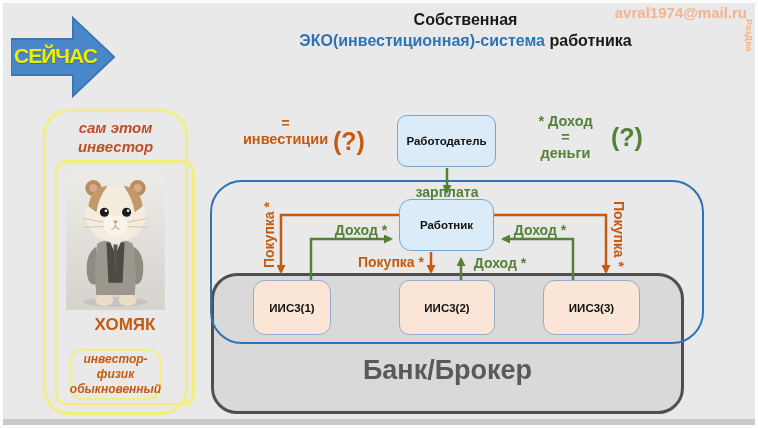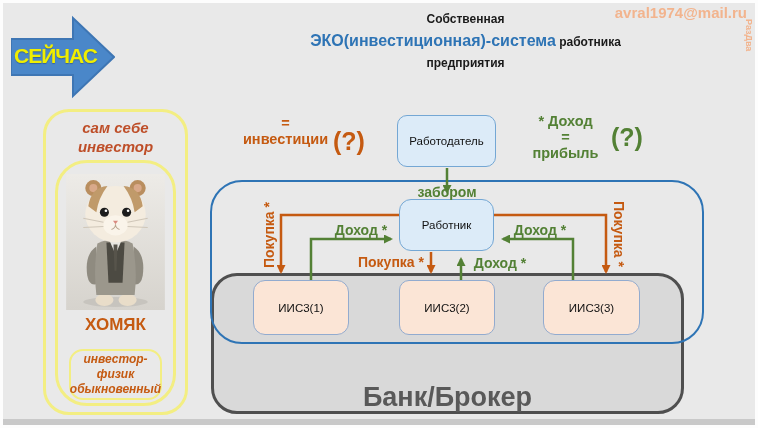--- a/index.html
+++ b/index.html
@@ -19,67 +19,67 @@
   .bottom-strip{position:absolute;left:0;right:0;bottom:0;height:6px;background:#c9c9c9;}
 
   
   .now-wrap{position:absolute;left:8px;top:12px;width:104px;height:84px;}
   .now-wrap svg{position:absolute;left:0;top:0;}
   .now-text{position:absolute;left:3px;top:29px;font-size:21px;font-weight:bold;
     color:var(--now-yellow);letter-spacing:-1px;text-shadow:0 1px 1px rgba(0,0,0,.25);}
 
   
   .title{position:absolute;left:190px;top:6px;width:545px;text-align:center;line-height:21px;}
-  .t-bold{font-weight:bold;font-size:12px;}
+  .t-bold{font-weight:bold;font-size:16px;}
   .t-accent{color:var(--blue);font-weight:bold;font-size:16px;}
   .t-sub{font-size:15px;font-weight:normal;}
 
   
   .wm-email{position:absolute;right:8px;top:1px;font-size:15px;font-weight:bold;color:var(--watermark);}
   .wm-vert{position:absolute;right:1px;top:16px;font-size:9px;font-weight:bold;color:var(--watermark);
     writing-mode:vertical-rl;}
 
   
   .panel-outer{position:absolute;left:40px;top:106px;width:145px;height:306px;box-sizing:border-box;
     border:3px solid var(--yellow-border);border-radius:26px;}
   .panel-top-label{position:absolute;left:0;right:0;top:6px;text-align:center;
     font-style:italic;font-weight:bold;font-size:15px;line-height:19px;color:var(--red-orange);}
-  .panel-inner{position:absolute;left:9px;top:48px;width:121px;height:246px;box-sizing:border-box;
-    border:3px solid var(--yellow-border);border-radius:32px;}
+  .panel-inner{position:absolute;left:9px;top:48px;width:140px;height:246px;box-sizing:border-box;
+    border:3px solid var(--yellow-border);border-radius:12px;}
   .hamster{position:absolute;left:8px;top:11px;width:99px;height:136px;}
   .hamster-name{position:absolute;left:0;right:0;top:152px;text-align:center;
     font-weight:bold;font-size:17px;color:var(--orange);}
   .panel-innermost{position:absolute;left:11px;top:186px;width:93px;height:51px;box-sizing:border-box;
     border:2.5px solid var(--yellow-border);border-radius:14px;display:flex;align-items:center;justify-content:center;}
   .panel-bottom-label{font-style:italic;font-weight:bold;font-size:12px;line-height:15px;
     color:var(--orange);text-align:center;}
 
   
   .anno{position:absolute;text-align:center;font-weight:bold;font-size:14.5px;line-height:16px;}
   .anno-purchase{left:225px;top:112px;width:115px;color:var(--orange);}
   .anno-income{left:520px;top:110px;width:85px;color:var(--green);}
   .anno-q{position:absolute;font-weight:bold;font-size:25px;}
   .q-purchase{left:330px;top:124px;color:var(--orange);}
   .q-income{left:608px;top:120px;color:var(--green);}
 
   
   .gray-container{position:absolute;left:208px;top:270px;width:473px;height:141px;box-sizing:border-box;
     background:var(--gray-fill);border:3px solid var(--gray-border);border-radius:26px;}
   .bank-label{position:absolute;left:208px;top:352px;width:473px;text-align:center;
-    font-weight:bold;font-size:27px;color:var(--bank-text);margin-top:27px;}
+    font-weight:bold;font-size:27px;color:var(--bank-text);}
   .blue-container{position:absolute;left:207px;top:177px;width:494px;height:164px;box-sizing:border-box;
     border:2.5px solid var(--blue);border-radius:32px;}
   .node{position:absolute;box-sizing:border-box;display:flex;align-items:center;justify-content:center;
-    font-weight:normal;font-size:11.5px;color:#111;}
+    font-weight:bold;font-size:11.5px;color:#111;}
   .node-blue{background:var(--node-blue-fill);border:1.5px solid var(--node-blue-border);}
   .node-employer{left:394px;top:112px;width:99px;height:52px;border-radius:10px;}
   .node-worker{left:396px;top:196px;width:95px;height:52px;border-radius:12px;}
   .node-peach{background:var(--peach-fill);border:1.5px solid var(--peach-border);border-radius:12px;
     top:277px;height:55px;}
-  .node-iis1{left:250px;width:96px;}
+  .node-iis1{left:250px;width:78px;}
   .node-iis2{left:396px;width:96px;border-radius:10px;}
   .node-iis3{left:540px;width:97px;}
 
   
   .edges{position:absolute;left:0;top:0;width:758px;height:428px;pointer-events:none;}
   .e-or{stroke:var(--orange);stroke-width:2.5;fill:none;}
   .e-gr{stroke:var(--green);stroke-width:2.5;fill:none;}
   .mh-or{fill:var(--orange);}
   .mh-gr{fill:var(--green);}
 
@@ -102,28 +102,27 @@
   <div class="now-wrap">
     <svg width="104" height="84" viewBox="0 0 104 84">
       <polygon points="0,24 62,24 62,3 103,42 62,81 62,60 0,60" fill="var(--arrow-blue)" stroke="#3E76B4" stroke-width="2"></polygon>
     </svg>
     <div class="now-text">СЕЙЧАС</div>
   </div>
 
   <div class="title">
     <div class="t-bold">Собственная</div>
     <div><span class="t-accent">ЭКО(инвестиционная)-система</span><span class="t-bold"> работника</span></div>
-    <div class="t-bold">предприятия</div>
   </div>
 
   <div class="wm-email">avral1974@mail.ru</div>
   <div class="wm-vert">РазДва</div>
 
   <div class="panel-outer">
-    <div class="panel-top-label">сам себе инвестор</div>
+    <div class="panel-top-label">сам этом инвестор</div>
     <div class="panel-inner">
       <svg class="hamster" viewBox="0 0 98 135">
         <defs>
           <linearGradient id="hbg" x1="0" y1="0" x2="0" y2="1">
             <stop offset="0" stop-color="#edebe7"></stop>
               <stop offset="1" stop-color="#d6d3cd"></stop>
           </linearGradient>
         </defs>
         <rect x="0" y="0" width="98" height="135" fill="url(#hbg)"></rect>
         <ellipse cx="49" cy="127" rx="32" ry="5" fill="#c7c4be"></ellipse>
@@ -159,21 +158,21 @@
   </div>
 
   <div class="anno anno-purchase">
     <div>=</div>
     <div>инвестиции</div>
   </div>
   <div class="anno-q q-purchase">(?)</div>
   <div class="anno anno-income">
     <div>* Доход</div>
     <div>=</div>
-    <div>прибыль</div>
+    <div>деньги</div>
   </div>
   <div class="anno-q q-income">(?)</div>
 
   <div class="gray-container"></div>
   <div class="bank-label">Банк/Брокер</div>
   <div class="blue-container"></div>
 
   <div class="node node-blue node-employer">Работодатель</div>
   <div class="node node-blue node-worker">Работник</div>
   <div class="node node-peach node-iis1">ИИС3(1)</div>
@@ -191,21 +190,21 @@
     </defs>
     <path class="e-gr" d="M444,165 V189" marker-end="url(#ah-gr)"></path>
     <path class="e-or" d="M396,212 H278 V269" marker-end="url(#ah-or)"></path>
     <path class="e-gr" d="M308,277 V236 H388" marker-end="url(#ah-gr)"></path>
     <path class="e-or" d="M428,249 V269" marker-end="url(#ah-or)"></path>
     <path class="e-gr" d="M458,277 V256" marker-end="url(#ah-gr)"></path>
     <path class="e-gr" d="M570,277 V236 H500" marker-end="url(#ah-gr)"></path>
     <path class="e-or" d="M491,212 H603 V269" marker-end="url(#ah-or)"></path>
   </svg>
 
-  <div class="edge-label el-green el-salary">забором</div>
+  <div class="edge-label el-green el-salary">зарплата</div>
   <div class="edge-label el-orange el-pk-left">Покупка *</div>
   <div class="edge-label el-green el-dh-left">Доход *</div>
   <div class="edge-label el-orange el-pk-mid">Покупка *</div>
   <div class="edge-label el-green el-dh-mid">Доход *</div>
   <div class="edge-label el-green el-dh-right">Доход *</div>
   <div class="edge-label el-orange el-pk-right">Покупка *</div>
 
   <div class="bottom-strip"></div>
 </div>
 

